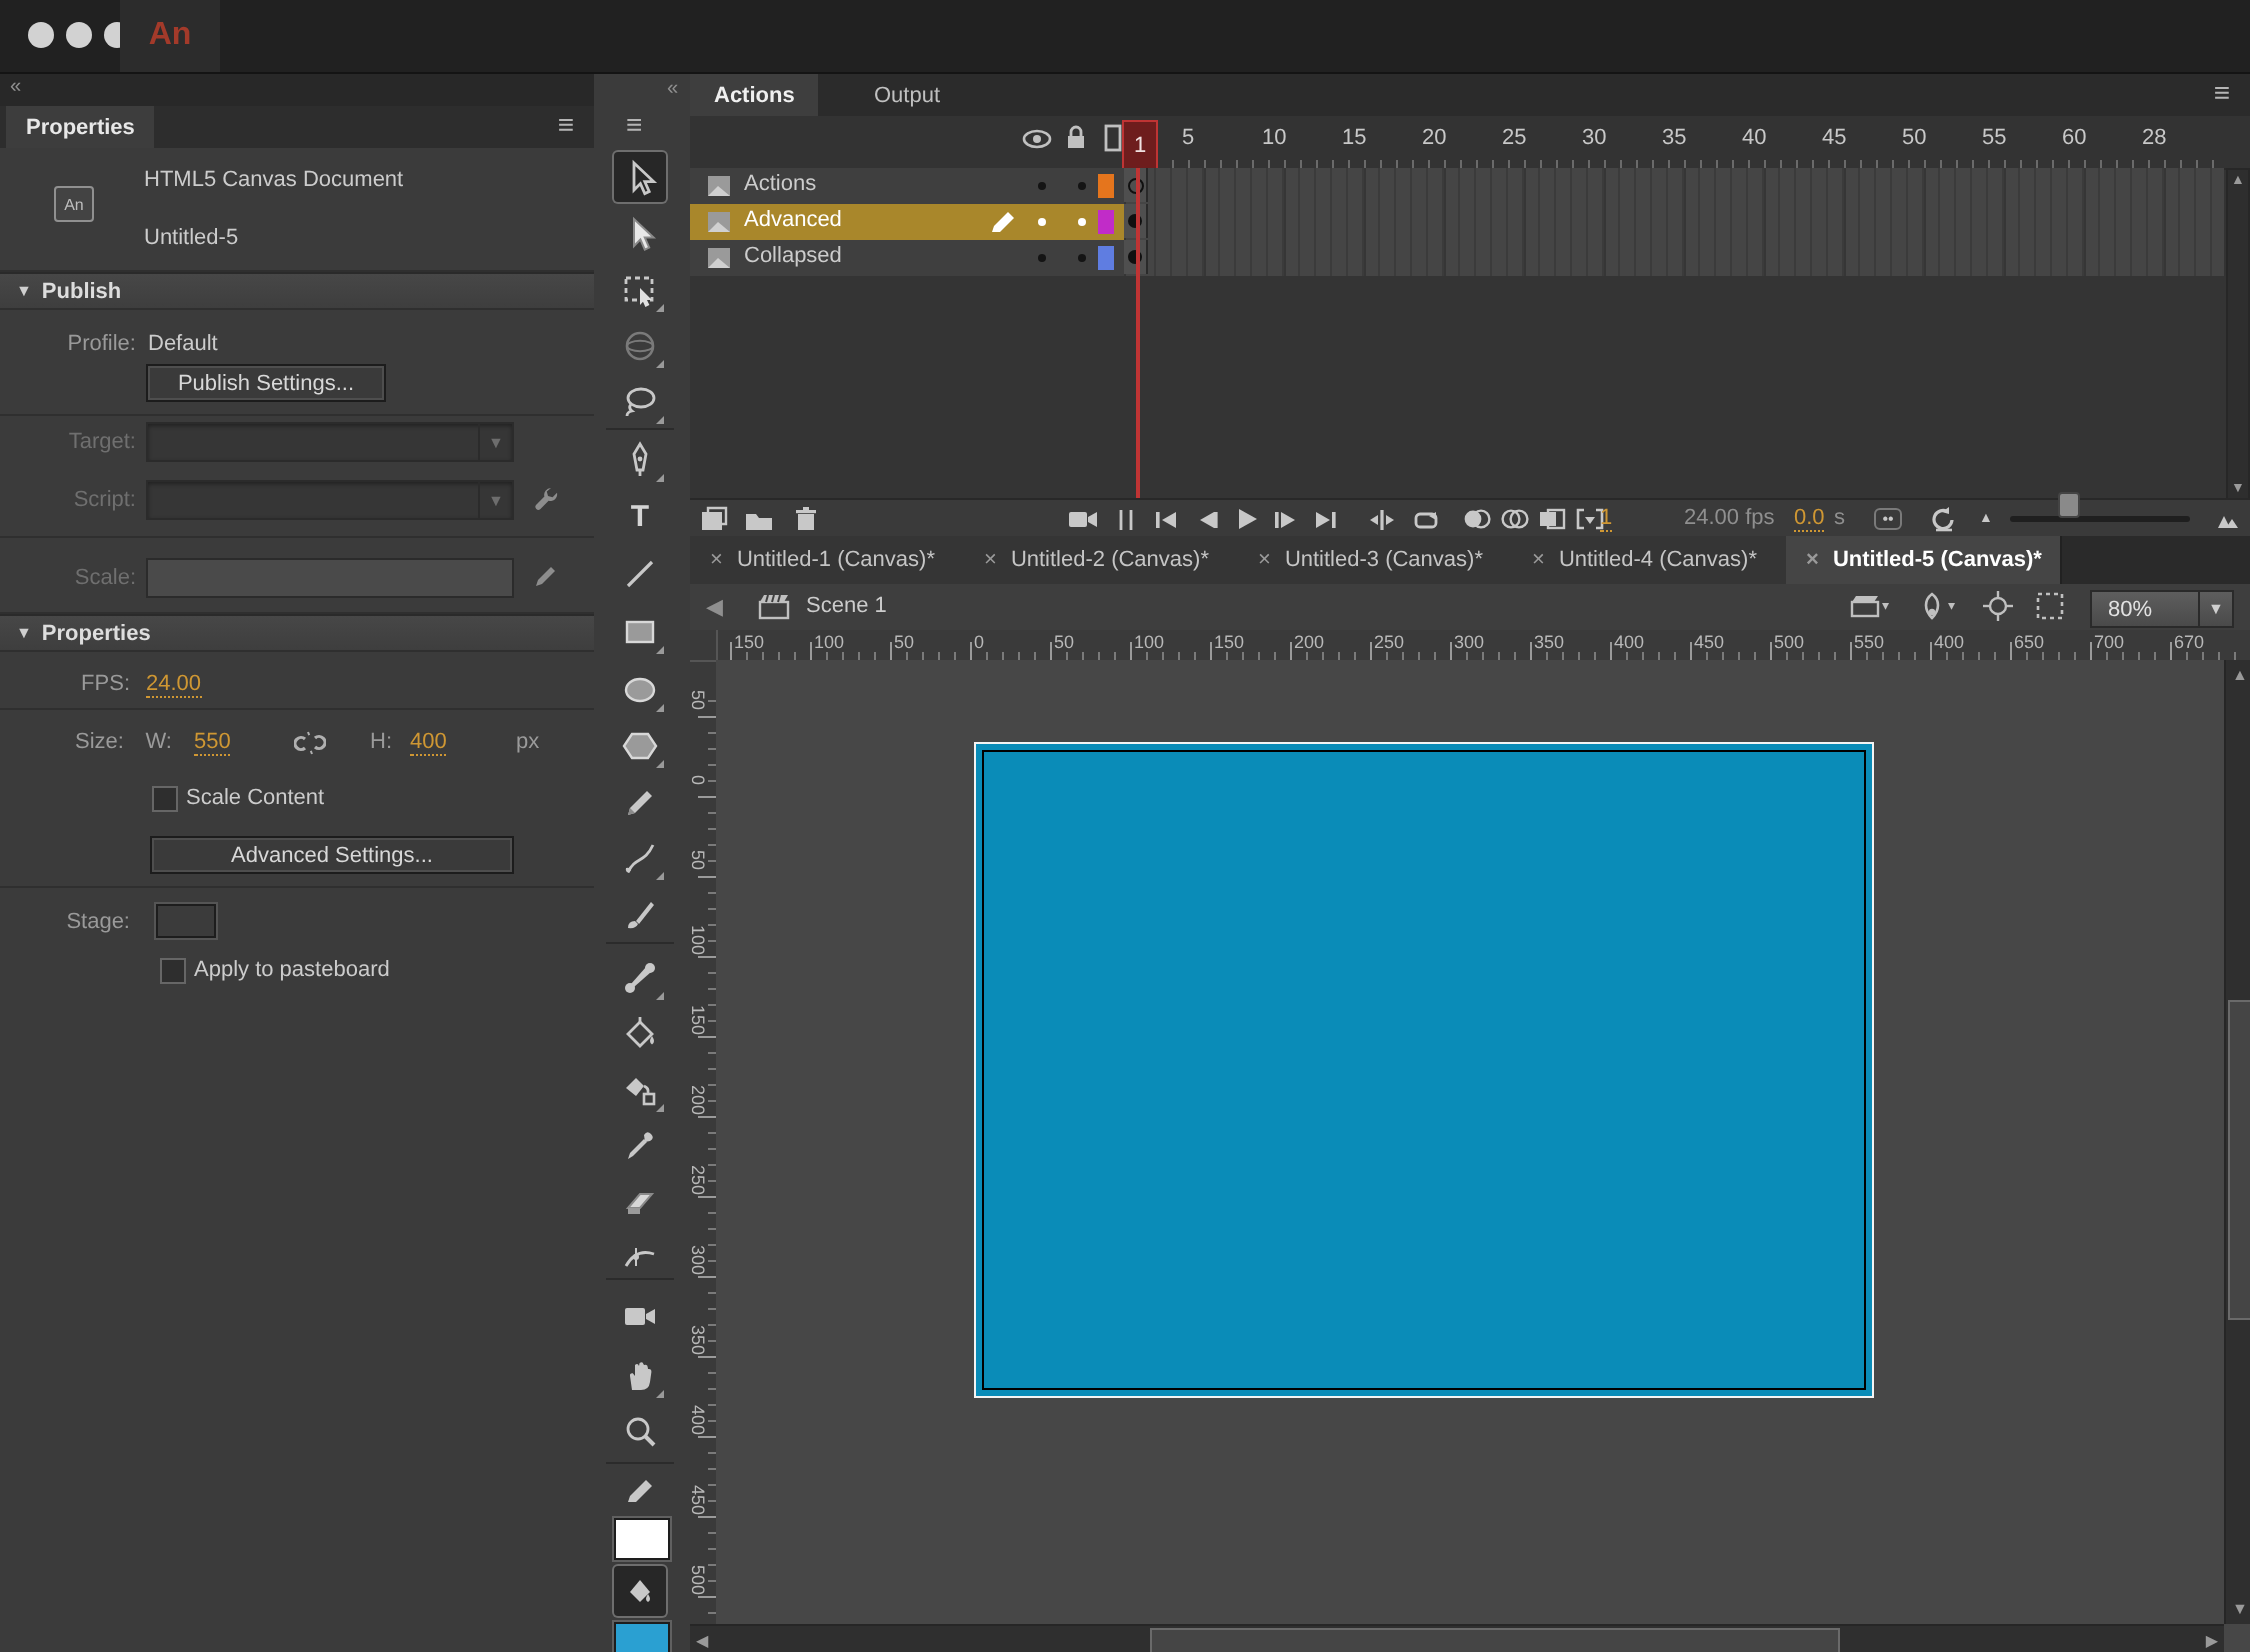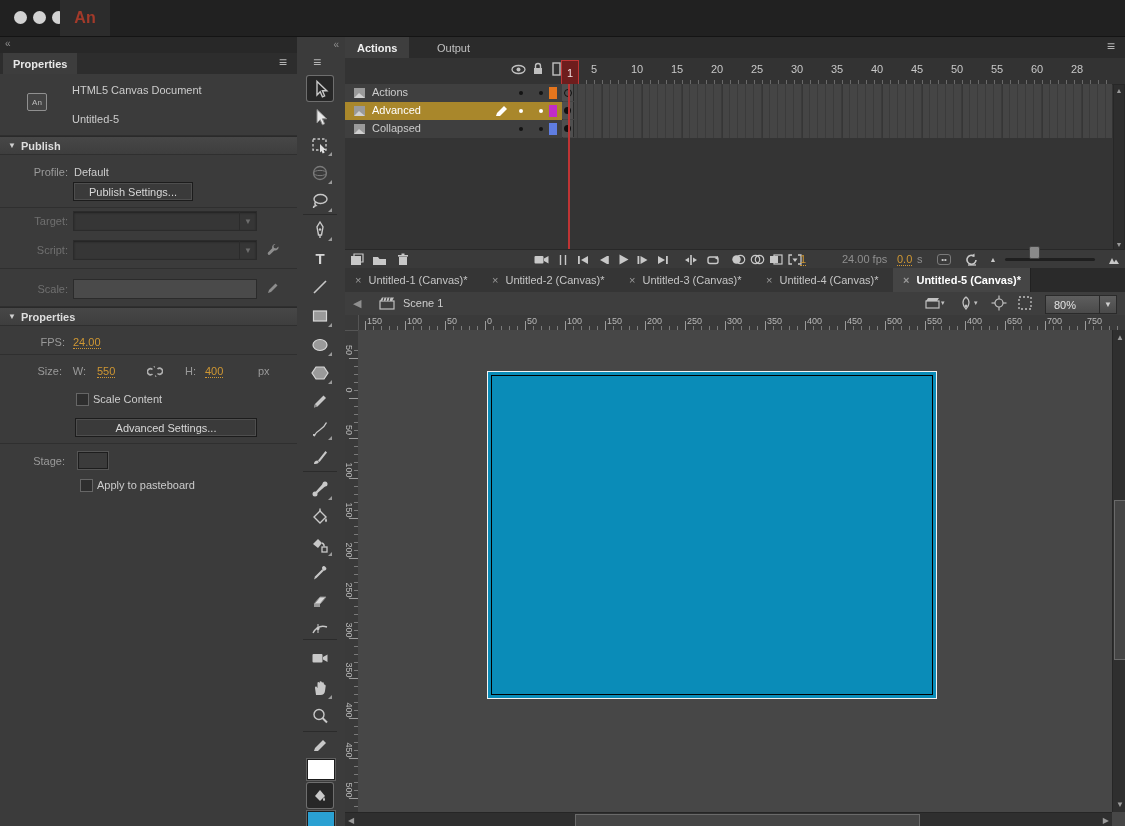--- a/index.html
+++ b/index.html
@@ -716,21 +716,21 @@
         <span class="hlab" style="left: 329px;">250</span>
         <span class="hlab" style="left: 369px;">300</span>
         <span class="hlab" style="left: 409px;">350</span>
         <span class="hlab" style="left: 449px;">400</span>
         <span class="hlab" style="left: 489px;">450</span>
         <span class="hlab" style="left: 529px;">500</span>
         <span class="hlab" style="left: 569px;">550</span>
         <span class="hlab" style="left: 609px;">400</span>
         <span class="hlab" style="left: 649px;">650</span>
         <span class="hlab" style="left: 689px;">700</span>
-        <span class="hlab" style="left: 729px;">750</span>
+        <span class="hlab" style="left: 729px;">670</span>
       </div>
     <div id="vruler">
         <span class="vlab" style="top: 15px;">50</span>
         <span class="vlab" style="top: 55px;">0</span>
         <span class="vlab" style="top: 95px;">50</span>
         <span class="vlab" style="top: 135px;">100</span>
         <span class="vlab" style="top: 175px;">150</span>
         <span class="vlab" style="top: 215px;">200</span>
         <span class="vlab" style="top: 255px;">250</span>
         <span class="vlab" style="top: 295px;">300</span>

